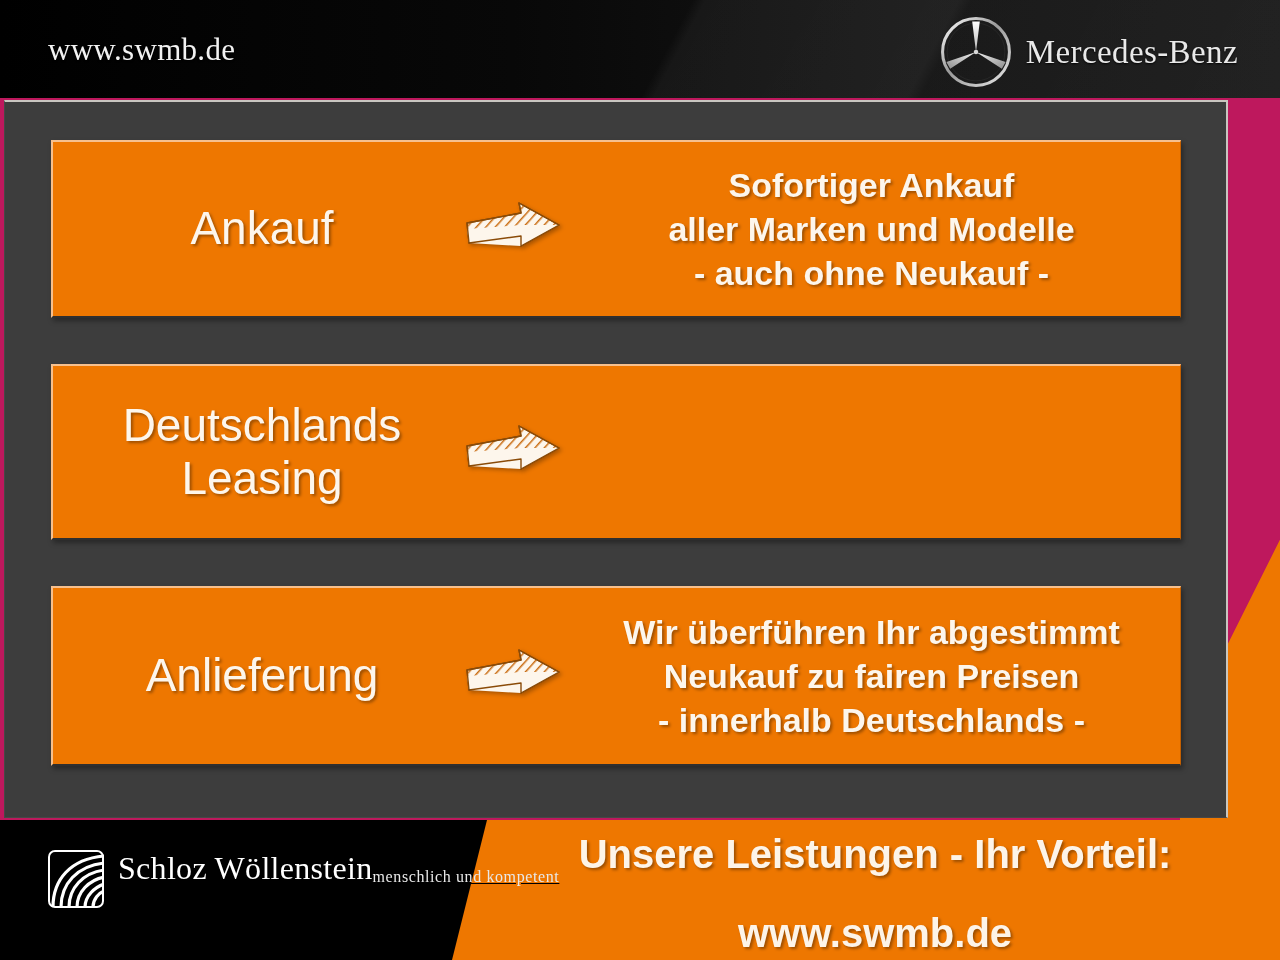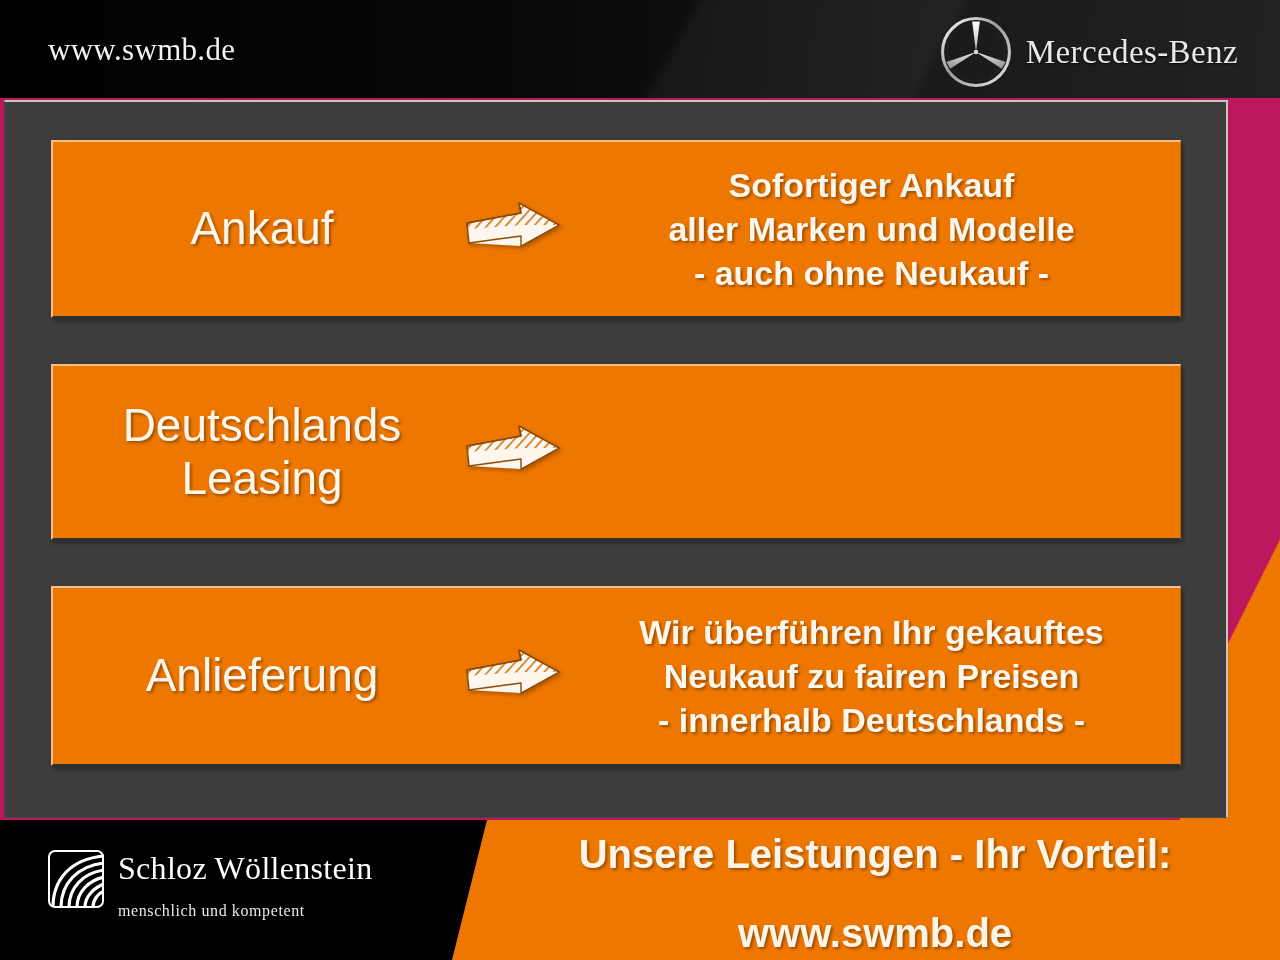--- a/index.html
+++ b/index.html
@@ -146,21 +146,21 @@
   .footer-line1 { font-size:40px; white-space:nowrap; }
   .footer-line2 { font-size:40px; white-space:nowrap; }
 
   .sw-logo {
     position:absolute;
     left:48px; top:850px;
     z-index:6;
     display:flex; align-items:flex-start; gap:14px;
   }
   .sw-mark { width:56px; height:58px; display:block; flex:0 0 56px; }
-  .sw-text { display:flex; flex-direction:column; padding-top:2px;text-decoration:underline; }
+  .sw-text { display:flex; flex-direction:row; padding-top:2px;text-decoration:underline; }
   .sw-name {
     font-family:"Liberation Serif", serif;
     font-size:32px;
     color:#ffffff;
     letter-spacing:0.3px;
     line-height:1.05;
     white-space:nowrap;
   }
   .sw-tag {
     font-family:"Liberation Serif", serif;
@@ -272,21 +272,21 @@
                 <line x1="0" y1="0" x2="0" y2="7" stroke="#c96c12" stroke-width="3"></line>
               </pattern>
             </defs>
             <path d="M4,24 L58,14 L56,4 L96,26 L58,47 L58,37 L6,44 Z" fill="url(#hatch3)" stroke="#7a4208" stroke-width="1.3" stroke-linejoin="round"></path>
             <path d="M4,30 L58,26 L58,47 L6,44 Z" fill="#fdf6ec" stroke="none"></path>
             <path d="M58,26 L96,26 L58,47 Z" fill="#fdf6ec" stroke="none"></path>
             <path d="M4,24 L58,14 L56,4 L96,26 L58,47 L58,37 L6,44 Z" fill="none" stroke="#8a4b08" stroke-width="1.4" stroke-linejoin="round"></path>
           </svg>
         </div>
         <div class="bar-right">
-          <div>Wir überführen Ihr gekauftes</div>
+          <div>Wir überführen Ihr abgestimmt</div>
           <div>Neukauf zu fairen Preisen</div>
           <div>- innerhalb Deutschlands -</div>
         </div>
       </div>
 
     </div>
   </div>
 
   <div class="footer"></div>
 

